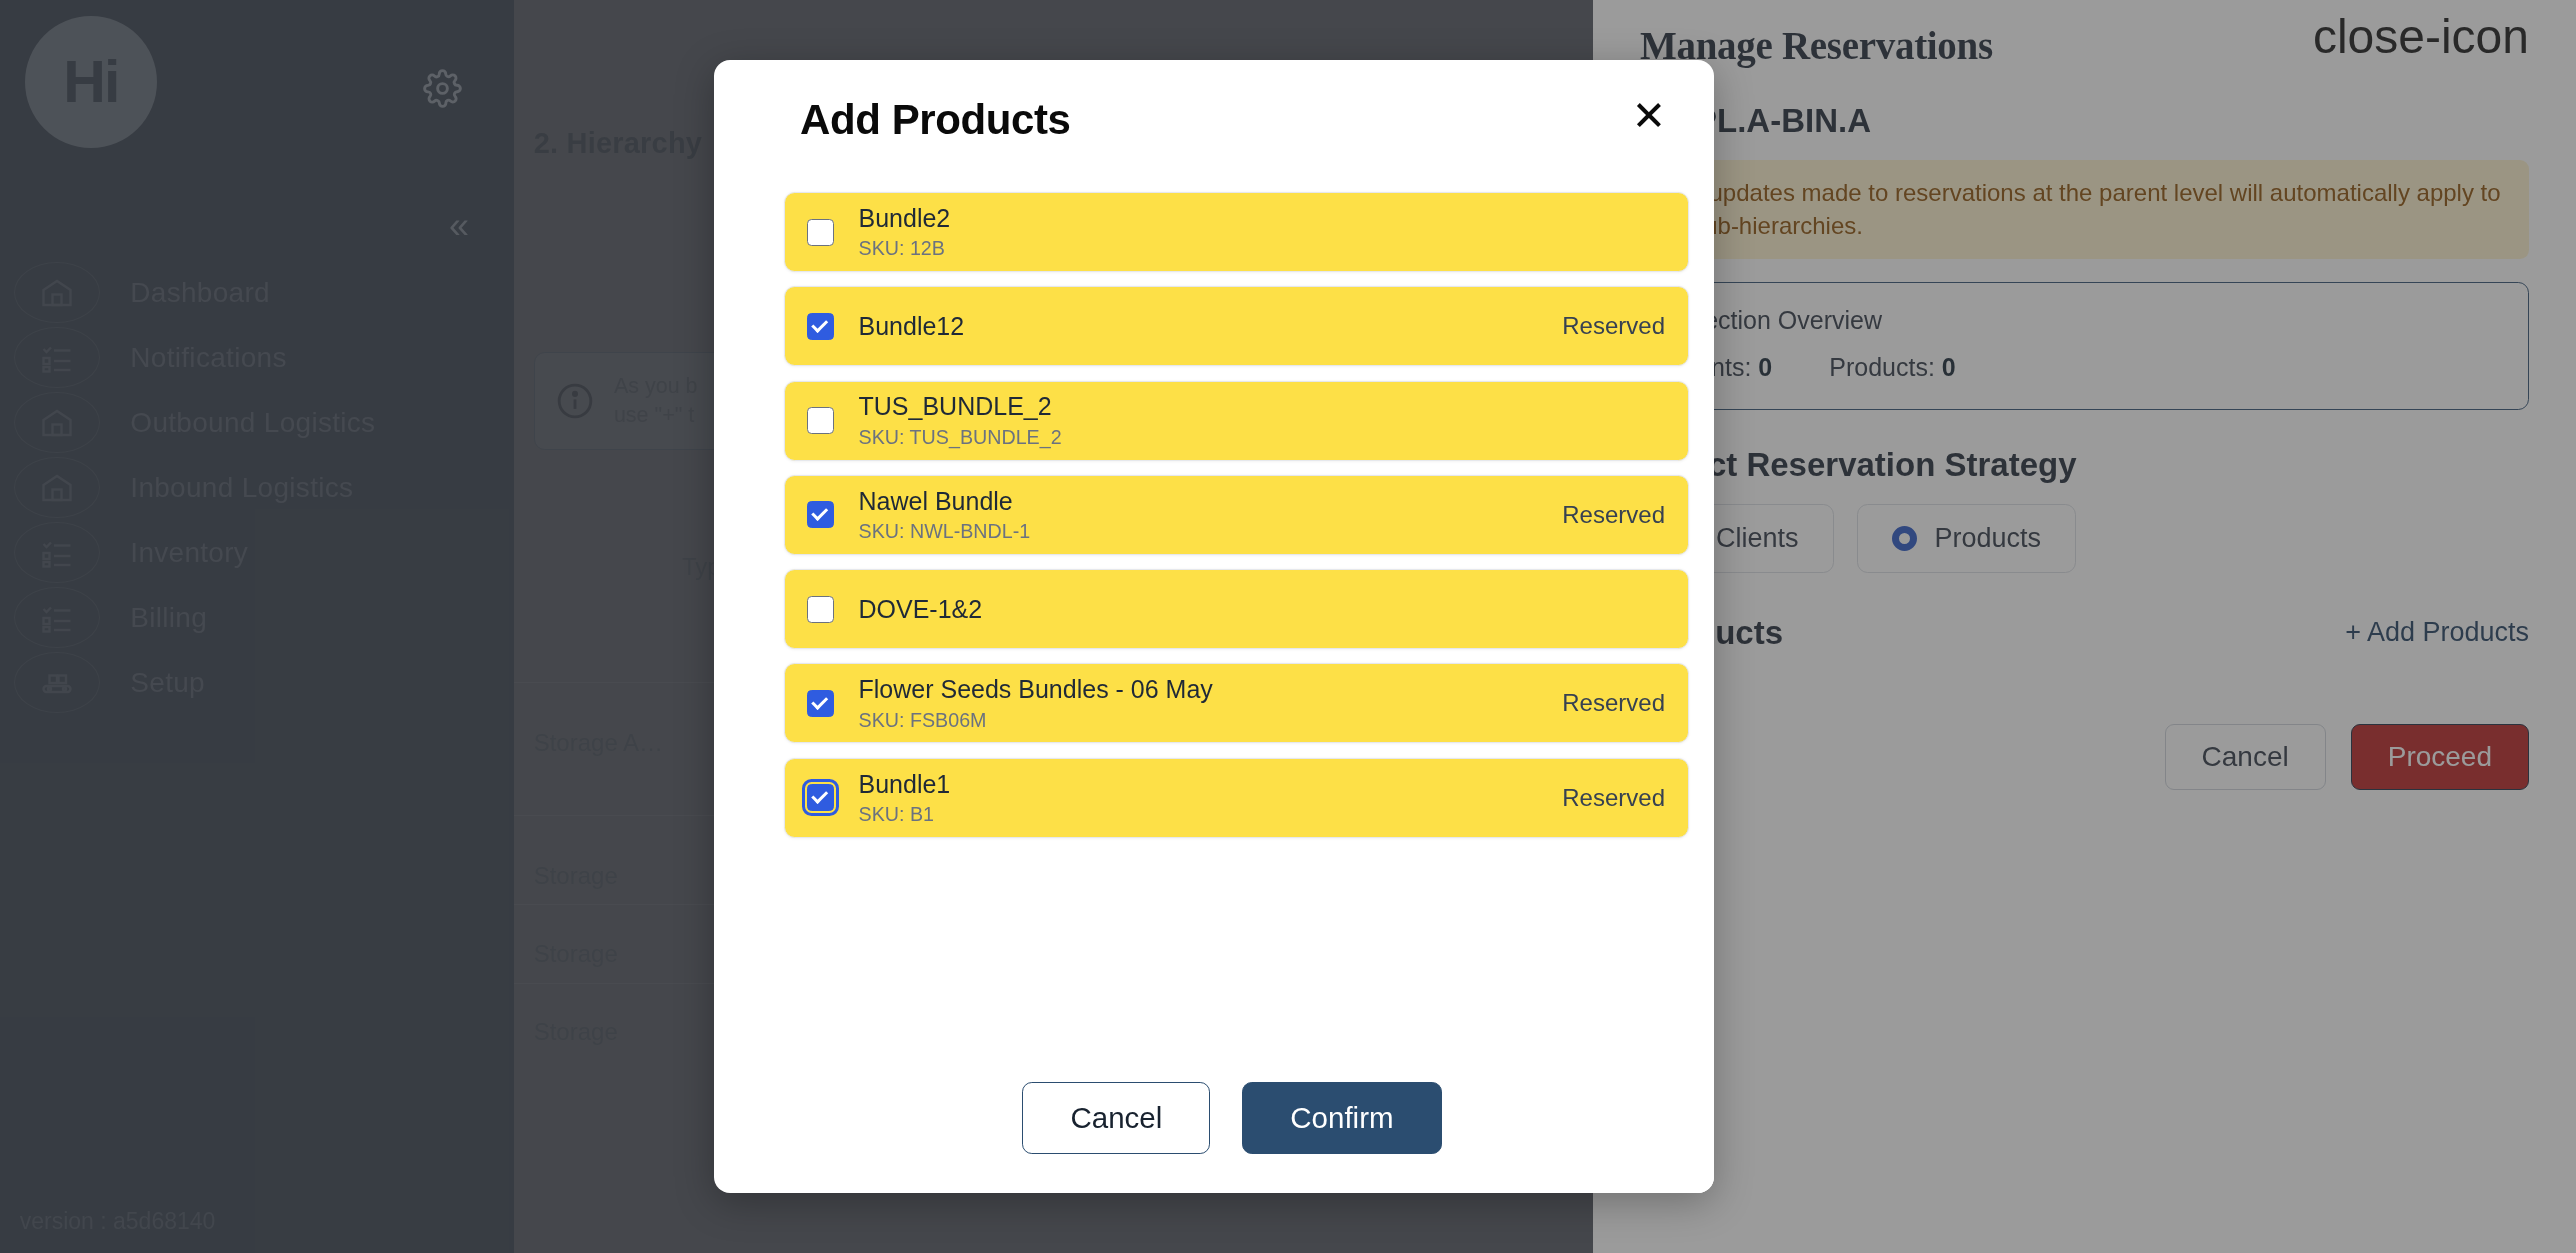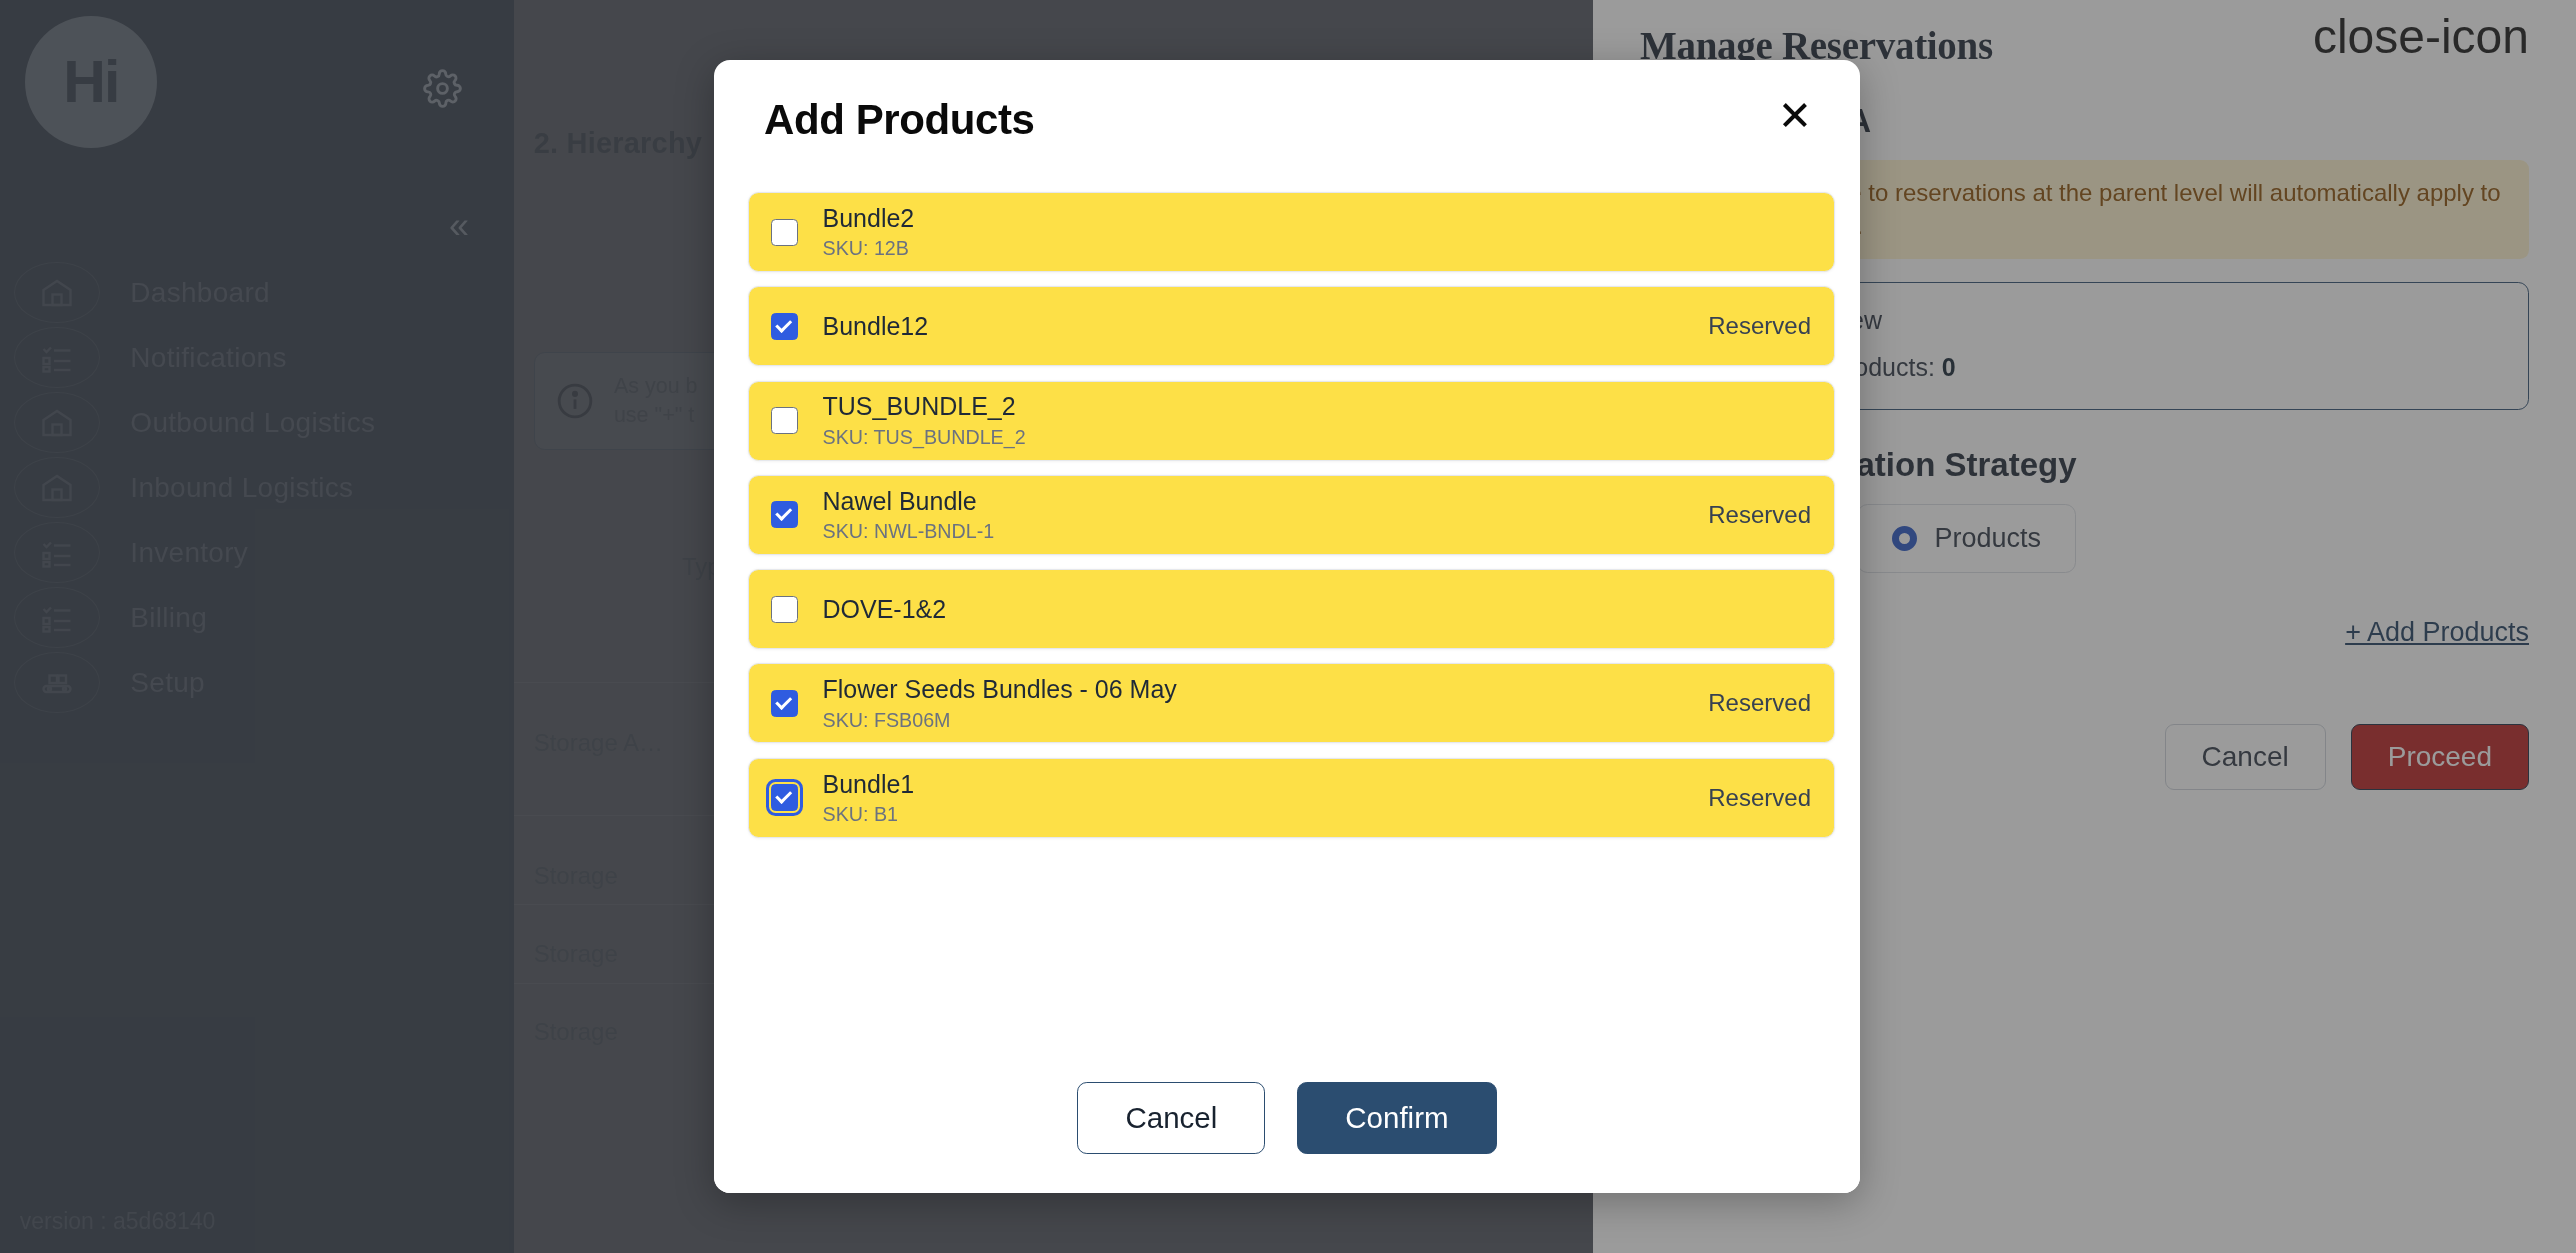--- a/index.html
+++ b/index.html
@@ -163,21 +163,21 @@
   .radio.on {
     border: 7.2px solid #2352c4; background: #ffffff;
     width: 25px; height: 25px;
   }
   .products-row {
     margin-top: 41px;
     display: flex; align-items: center; justify-content: space-between;
   }
   .products-label { font-size: 33px; font-weight: 700; color: #1b2432; }
   .add-products-link {
-    font-size: 27px; color: #1b3a5c; text-decoration: underline;
+    font-size: 27px; color: #1b3a5c; 
   }
   .drawer-actions {
     margin-top: 72px;
     display: flex; justify-content: flex-end; gap: 25px;
   }
   .btn {
     font-size: 28px; border-radius: 9px; padding: 16px 36px;
     font-family: "Liberation Sans", sans-serif;
   }
   .btn-ghost { background: #fff; border: 1.8px solid #ccd2da; color: #2a3442; }
@@ -187,26 +187,27 @@
   .overlay {
     position: absolute; left: 0; top: 0;
     width: 2576px; height: 1253px;
     background: rgba(64,64,64,0.52);
   }
 
   
   .modal {
     position: absolute;
     left: 714px; top: 60px;
-    width: 1146px; height: 1133px;
+    width: 1000px; height: 1133px;
     background: #ffffff;
     border-radius: 16px;
     box-shadow: 0 9px 39px rgba(0,0,0,0.28);
     display: flex; flex-direction: column;
     overflow: hidden;
+    padding-left: 36px;
   }
   .modal-head {
     position: relative;
     padding: 36px 50px 0 50px;
     flex: 0 0 auto;
   }
   .modal-title {
     font-size: 42px; font-weight: 700; color: #0a0a0a;
     letter-spacing: -0.4px;
   }

